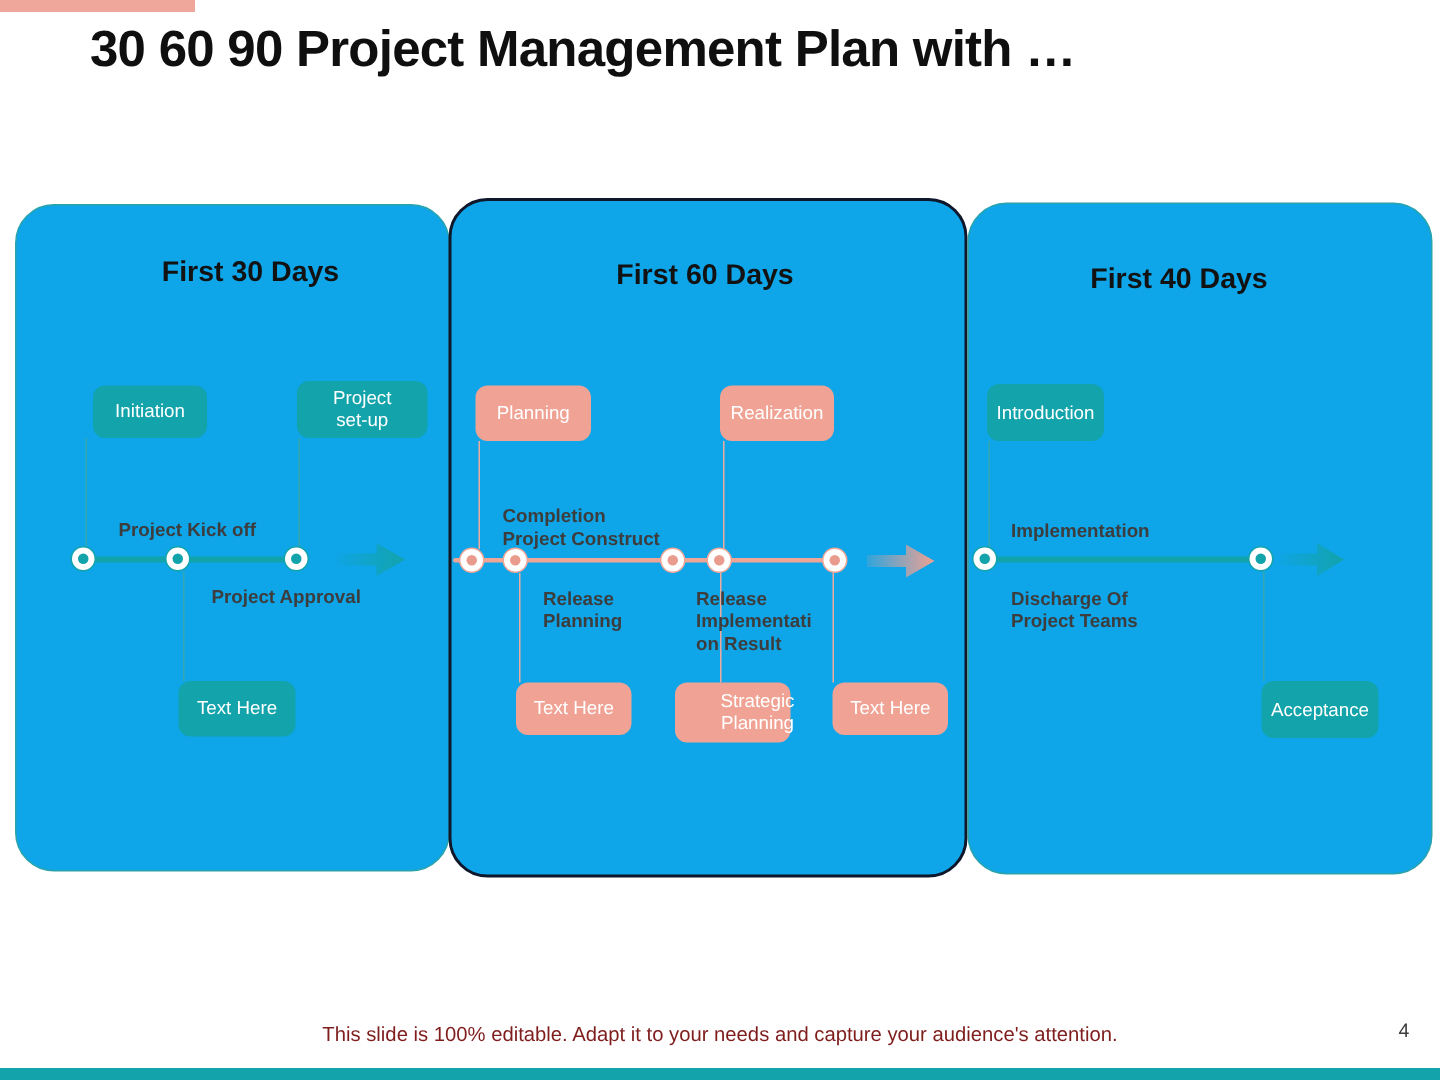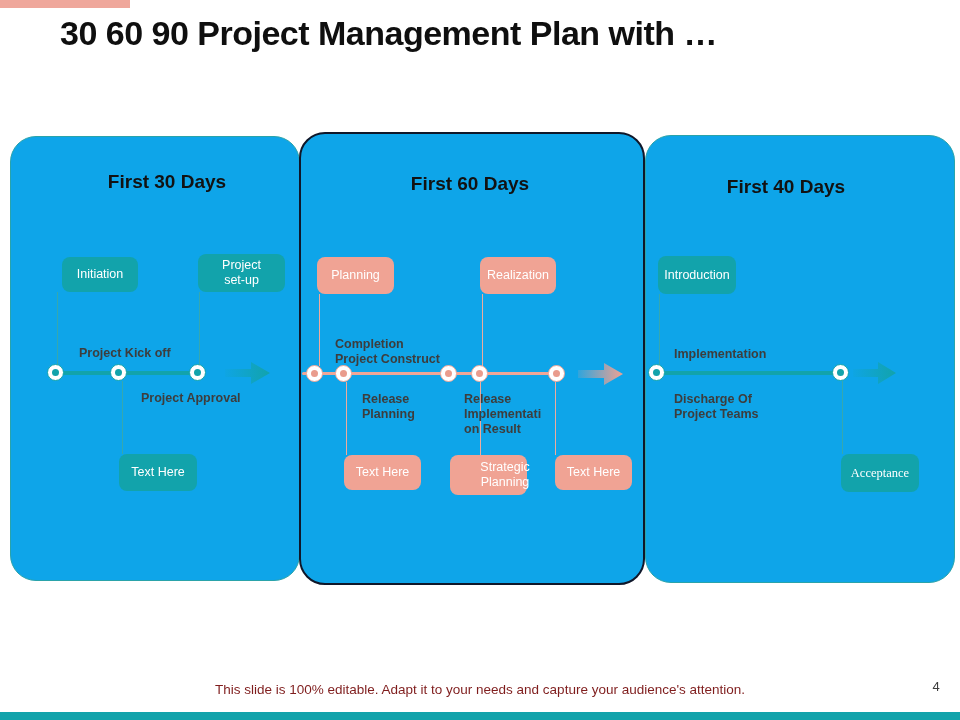--- a/index.html
+++ b/index.html
@@ -142,21 +142,21 @@
     </div>
   </section>
 
   <section class="panel teal-panel" style="left:645px; top:135px; width:310px; height:448px;">
     <h2 class="ptitle" style="left:140px; top:40px;">First 40 Days</h2>
 
     <div class="vline teal" style="left:13px; top:158px; height:71px;"></div>
     <div class="vline teal" style="left:196px; top:245px; height:73px;"></div>
 
     <div class="box teal" style="left:12px; top:120px; width:78px; height:38px;">Introduction</div>
-    <div class="box teal" style="left:195px; top:318px; width:78px; height:38px;font-family:Liberation Serif, serif;">Acceptance</div>
+    <div class="box teal" style="left:195px; top:318px; width:78px; height:38px;">Acceptance</div>
 
     <div class="lbl" style="left:28px; top:211px;">Implementation</div>
     <div class="lbl" style="left:28px; top:256px;">Discharge Of
 Project Teams</div>
 
     <div class="tl teal" style="left:9px; top:235px; width:188px;"></div>
     <div class="node teal" style="left:2px; top:228px;"></div>
     <div class="node teal" style="left:186px; top:228px;"></div>
 
     <div class="arrow" style="left:207px; top:223px;">

